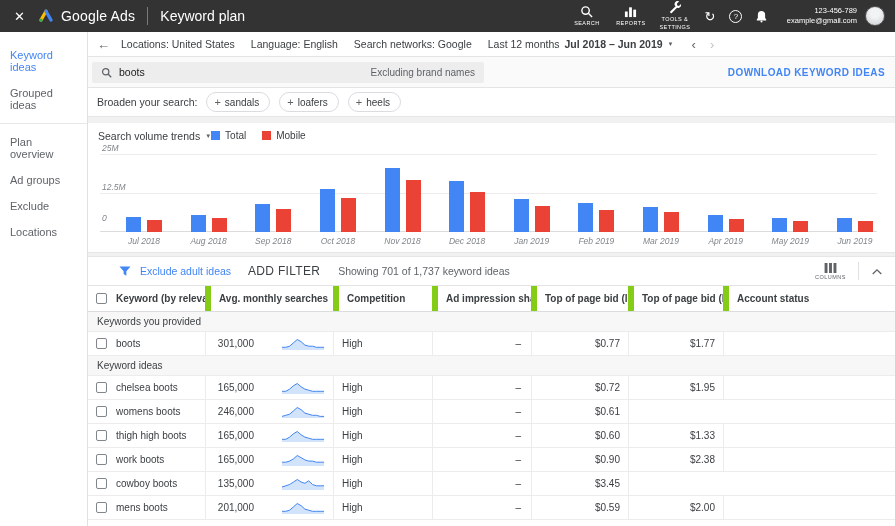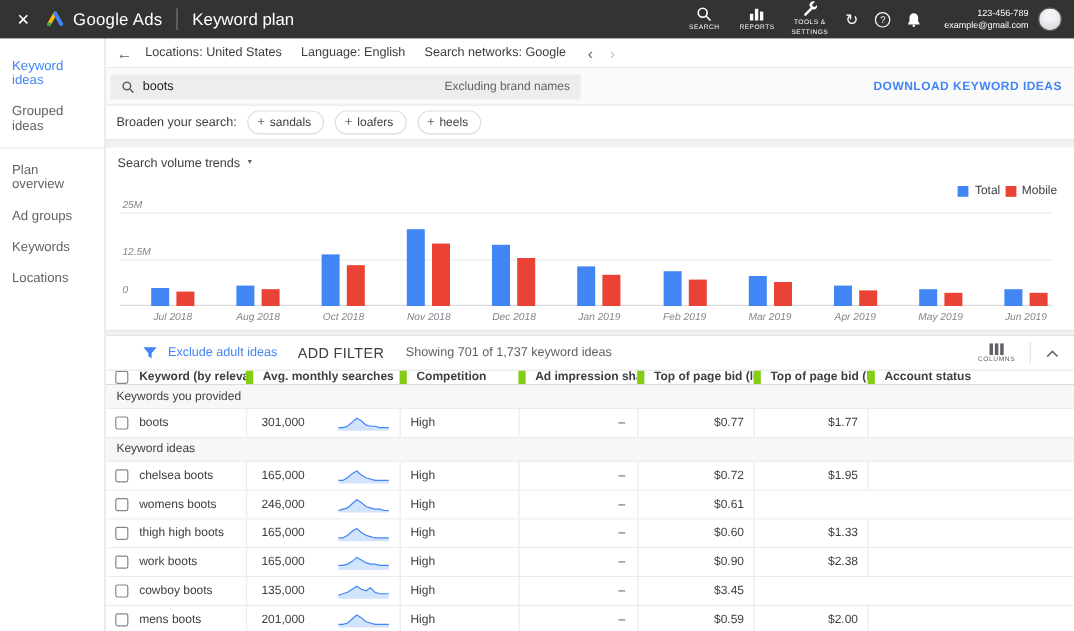--- a/index.html
+++ b/index.html
@@ -48,23 +48,23 @@
   .broaden-bar { height:29px; flex:none; background:#fff; border-top:1px solid #e4e4e4; display:flex; align-items:center; gap:9px; padding:0 9px; font-size:10.5px; }
   .chip { display:flex; align-items:center; gap:4px; border:1px solid #dadce0; border-radius:11px; height:20px; padding:0 10px 0 7px; font-size:10px; color:#3c4043; background:#fff; cursor:pointer; }
   .chip-plus { color:#5f6368; font-size:11px; line-height:1; }
 
   .gray-gap { flex:none; background:#f1f1f1; border-top:1px solid #e6e6e6; }
   .gap-a { height:7px; }
   .gap-b { height:5px; border-bottom:1px solid #e6e6e6; }
 
   
   .chart-card { flex:none; background:#fff; padding:7px 14px 2px 10px; }
-  .chart-header { display:flex; justify-content:space-between; align-items:flex-start; }
+  .chart-header { display:flex; justify-content:flex-start; align-items:flex-start; }
   .chart-dropdown { font-size:10.5px; color:#3c4043; display:flex; align-items:center; gap:5px; cursor:pointer; }
-  .legend { display:flex; gap:4px; margin-top:24px; }
+  .legend { display:flex; gap:16px; margin-top:0; }
   .legend-item { display:flex; align-items:center; gap:5px; font-size:10px; color:#3c4043; }
   .legend-swatch { width:9px; height:9px; }
   .plot { position:relative; height:78px; margin:12px 4px 18px 2px;font-style:italic; }
   .gridline { position:absolute; left:0; right:0; height:1px; background:#ececec; }
   .gl-top { top:0; } .gl-mid { top:50%; } .gl-bot { bottom:0; background:#dcdcdc; }
   .ytick { position:absolute; left:2px; font-size:8.5px; color:#80868b; transform:translateY(-115%); }
   .yt-0 { top:0; } .yt-1 { top:50%; } .yt-2 { bottom:-1px; transform:translateY(-10%); top:auto; }
   .yt-2 { transform:translateY(-100%); }
   .bars-area { position:absolute; left:26px; right:4px; top:0; bottom:0; display:flex; justify-content:space-between; }
   .bar-group { position:relative; display:flex; align-items:flex-end; gap:6px; }
@@ -152,31 +152,36 @@
     <div class="tb-avatar"></div>
   </div>
 </header>
 
 <nav class="sidebar">
   <div class="side-item active">Keyword ideas</div>
   <div class="side-item">Grouped ideas</div>
   <div class="side-divider"></div>
   <div class="side-item">Plan overview</div>
   <div class="side-item">Ad groups</div>
-  <div class="side-item">Keywords</div>
+  <div class="side-item">Exclude</div>
   <div class="side-item">Locations</div>
 </nav>
 
 <main class="main">
 
   <div class="settings-bar">
     <span class="back-arrow">←</span>
     <span>Locations: United States</span>
     <span>Language: English</span>
     <span>Search networks: Google</span>
+    <span class="date-group">
+      <span>Last 12 months</span>
+      <span class="date-value">Jul 2018 – Jun 2019</span>
+      <span class="caret">▼</span>
+    </span>
     <span class="pager">
       <span class="pg prev">‹</span>
       <span class="pg next">›</span>
     </span>
   </div>
 
   <div class="search-section">
     <div class="search-box">
       <svg width="11" height="11" viewBox="0 0 14 14">
         <circle cx="6" cy="6" r="4" stroke="#5f6368" stroke-width="1.6" fill="none"></circle>
@@ -235,20 +240,25 @@
             <div class="bar" style="height: 18.8%; background: rgb(66, 133, 244);"></div>
             <div class="bar" style="height: 15.2%; background: rgb(234, 67, 53);"></div>
             <div class="bar-label">Jul 2018</div>
           </div>
           <div class="bar-group">
             <div class="bar" style="height: 22.4%; background: rgb(66, 133, 244);"></div>
             <div class="bar" style="height: 17.6%; background: rgb(234, 67, 53);"></div>
             <div class="bar-label">Aug 2018</div>
           </div>
           <div class="bar-group">
+            <div class="bar" style="height: 36%; background: rgb(66, 133, 244);"></div>
+            <div class="bar" style="height: 30%; background: rgb(234, 67, 53);"></div>
+            <div class="bar-label">Sep 2018</div>
+          </div>
+          <div class="bar-group">
             <div class="bar" style="height: 55.2%; background: rgb(66, 133, 244);"></div>
             <div class="bar" style="height: 44%; background: rgb(234, 67, 53);"></div>
             <div class="bar-label">Oct 2018</div>
           </div>
           <div class="bar-group">
             <div class="bar" style="height: 82.4%; background: rgb(66, 133, 244);"></div>
             <div class="bar" style="height: 66.4%; background: rgb(234, 67, 53);"></div>
             <div class="bar-label">Nov 2018</div>
           </div>
           <div class="bar-group">

